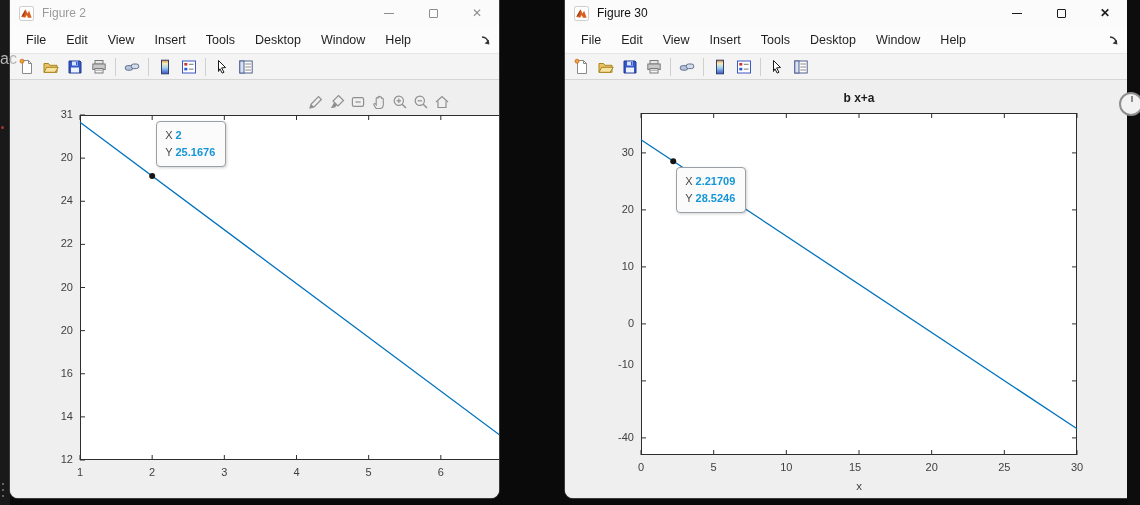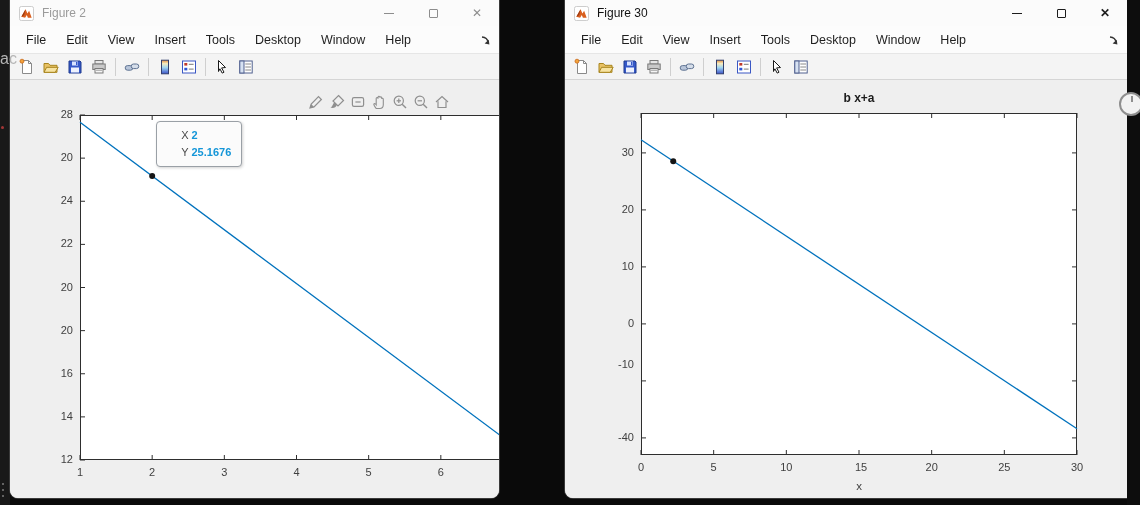--- a/index.html
+++ b/index.html
@@ -35,21 +35,21 @@
 
   .canvas { position:relative; flex:1 1 auto; background:#efefef; }
   .axes-box { position:absolute; background:#ffffff; border:1px solid #2e2e2e; }
   .plot-svg { position:absolute; left:0; top:0; }
   .tick-x { position:absolute; font-size:11px; color:#3f3f3f; transform:translateX(-50%); }
   .tick-y { position:absolute; font-size:11px; color:#3f3f3f; width:36px; text-align:right; }
   .plot-title { position:absolute; font-size:12px; font-weight:bold; color:#1b1b1b; transform:translateX(-50%); white-space:nowrap; }
   .x-label { position:absolute; font-size:11.5px; color:#3f3f3f; transform:translateX(-50%); }
 
   .datatip { position:absolute; background:#fbfbfb; border:1px solid #9aa0a6; border-radius:4px;
-             padding:5px 10px 5px 24px; font-size:11px; line-height:1.55; box-shadow:1px 1px 3px rgba(0,0,0,.18); z-index:5; }
+             padding:5px 10px 5px 8px; font-size:11px; line-height:1.55; box-shadow:1px 1px 3px rgba(0,0,0,.18); z-index:5; }
   .dt-k { color:#4a4a4a; }
   .dt-v { color:#1496d8; font-weight:bold; margin-left:3px; }
 
   .axes-toolbar { position:absolute; display:flex; gap:2px; align-items:center; z-index:4; }
   .ax-btn { width:19px; height:19px; display:flex; align-items:center; justify-content:center; }
 
   .edge-strip-left { position:absolute; left:0; top:0; width:10px; height:505px; background:#191919; }
   .edge-strip-right { position:absolute; left:1127px; top:0; width:13px; height:505px; background:#0d0d0d; }
   .edge-text { position:absolute; left:0; top:50px; color:#b5b5b5; font-size:16px; z-index:2; }
   .edge-dot-red { position:absolute; left:1px; top:126px; width:3px; height:3px; border-radius:50%; background:#a33636; z-index:2; }
@@ -242,21 +242,21 @@
       <div class="tick-x" style="left: 430.833px; top: 386px;">6</div>
       <div class="tick-x" style="left: 503px; top: 386px;">7</div>
       <div class="tick-y" style="left: 27px; top: 373px;">12</div>
       <div class="tick-y" style="left: 27px; top: 329.875px;">14</div>
       <div class="tick-y" style="left: 27px; top: 286.75px;">16</div>
       <div class="tick-y" style="left: 27px; top: 243.625px;">20</div>
       <div class="tick-y" style="left: 27px; top: 200.5px;">20</div>
       <div class="tick-y" style="left: 27px; top: 157.375px;">22</div>
       <div class="tick-y" style="left: 27px; top: 114.25px;">24</div>
       <div class="tick-y" style="left: 27px; top: 71.125px;">20</div>
-      <div class="tick-y" style="left: 27px; top: 28px;">28</div>
+      <div class="tick-y" style="left: 27px; top: 28px;">31</div>
       <svg class="plot-svg" width="551" height="416">
         <line x1="70" y1="380" x2="70" y2="375" stroke="#2e2e2e" stroke-width="1"></line>
         <line x1="70" y1="35" x2="70" y2="40" stroke="#2e2e2e" stroke-width="1"></line>
         <line x1="142.16666666666666" y1="380" x2="142.16666666666666" y2="375" stroke="#2e2e2e" stroke-width="1"></line>
         <line x1="142.16666666666666" y1="35" x2="142.16666666666666" y2="40" stroke="#2e2e2e" stroke-width="1"></line>
         <line x1="214.33333333333331" y1="380" x2="214.33333333333331" y2="375" stroke="#2e2e2e" stroke-width="1"></line>
         <line x1="214.33333333333331" y1="35" x2="214.33333333333331" y2="40" stroke="#2e2e2e" stroke-width="1"></line>
         <line x1="286.5" y1="380" x2="286.5" y2="375" stroke="#2e2e2e" stroke-width="1"></line>
         <line x1="286.5" y1="35" x2="286.5" y2="40" stroke="#2e2e2e" stroke-width="1"></line>
         <line x1="358.66666666666663" y1="380" x2="358.66666666666663" y2="375" stroke="#2e2e2e" stroke-width="1"></line>
@@ -398,24 +398,28 @@
           <line x1="8.3" y1="6" x2="14" y2="6" stroke="#8a8a8a"></line>
           <line x1="8.3" y1="9" x2="14" y2="9" stroke="#8a8a8a"></line>
           <line x1="8.3" y1="12" x2="14" y2="12" stroke="#8a8a8a"></line>
         </svg>
       </span>
     </div>
   <div class="canvas">
       <div class="axes-box" style="left: 76px; top: 33px; width: 436px; height: 342px;"></div>
     <div class="plot-title" style="left: 294px; top: 11px;">b x+a</div>
     <div class="x-label" style="left: 294px; top: 400px;">x</div>
+    <div class="datatip" style="left: 111.222px; top: 87.3098px;">
+      <div><span class="dt-k">X</span><span class="dt-v">2.21709</span></div>
+      <div><span class="dt-k">Y</span><span class="dt-v">28.5246</span></div>
+    </div>
   <div class="tick-x" style="left: 76px; top: 381px;">0</div>
       <div class="tick-x" style="left: 148.667px; top: 381px;">5</div>
       <div class="tick-x" style="left: 221.333px; top: 381px;">10</div>
-      <div class="tick-x" style="left: 296px; top: 381px;">15</div>
+      <div class="tick-x" style="left: 290px; top: 381px;">15</div>
       <div class="tick-x" style="left: 366.667px; top: 381px;">20</div>
       <div class="tick-x" style="left: 439.333px; top: 381px;">25</div>
       <div class="tick-x" style="left: 512px; top: 381px;">30</div>
       <div class="tick-y" style="left: 33px; top: 350.9px;">-40</div>
       <div class="tick-y" style="left: 33px; top: 278px;">-10</div>
       <div class="tick-y" style="left: 33px; top: 236.9px;">0</div>
       <div class="tick-y" style="left: 33px; top: 179.9px;">10</div>
       <div class="tick-y" style="left: 33px; top: 122.9px;">20</div>
       <div class="tick-y" style="left: 33px; top: 65.9px;">30</div>
       <svg class="plot-svg" width="562" height="416">

